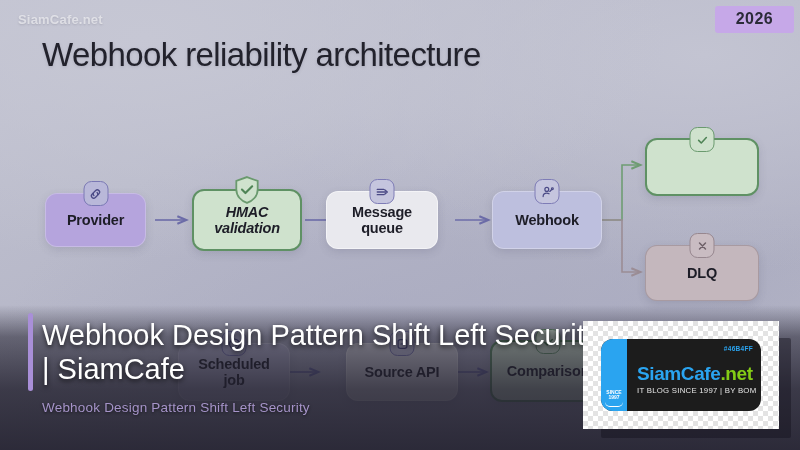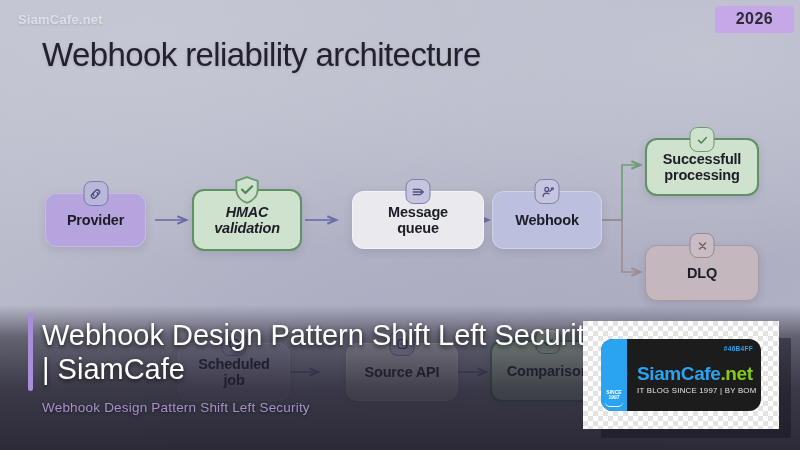--- a/index.html
+++ b/index.html
@@ -228,21 +228,21 @@
     <div class="node n-green" style="left:192px; top:189px; width:110px; height:62px;font-style:italic;">
       <span class="shield-badge">
         <svg width="27" height="30" viewBox="0 0 24 26">
           <path d="M12 1.5 L21.5 5 V12.5 C21.5 18.5 17 22.8 12 24.5 C7 22.8 2.5 18.5 2.5 12.5 V5 Z" fill="#cfe2cd" stroke="#6a9a6e" stroke-width="1.6"></path>
           <path d="M7.5 12.6 L10.6 15.7 L16.6 9.7" fill="none" stroke="#4f8456" stroke-width="1.9" stroke-linecap="round" stroke-linejoin="round"></path>
         </svg>
       </span>
       <span class="lbl">HMAC<br>validation</span>
     </div>
 
-    <div class="node n-plain" style="left:352px; top:191px; width:132px; height:58px;">
+    <div class="node n-plain" style="left:326px; top:191px; width:112px; height:58px;">
       <span class="badge-icon bi-light">
         <svg width="14" height="14" viewBox="0 0 16 16">
           <path d="M2 5h7.5" stroke="#4b4a86" stroke-width="1.5" stroke-linecap="round"></path>
           <path d="M2 8h10" stroke="#4b4a86" stroke-width="1.5" stroke-linecap="round"></path>
           <path d="M2 11h7.5" stroke="#4b4a86" stroke-width="1.5" stroke-linecap="round"></path>
           <path d="M10.5 5.5 L13.5 8 L10.5 10.5" fill="none" stroke="#4b4a86" stroke-width="1.5" stroke-linecap="round" stroke-linejoin="round"></path>
         </svg>
       </span>
       <span class="lbl">Message<br>queue</span>
     </div>
@@ -258,21 +258,20 @@
       </span>
       <span class="lbl">Webhook</span>
     </div>
 
     <div class="node n-green" style="left:645px; top:138px; width:114px; height:58px;">
       <span class="badge-icon bi-green">
         <svg width="14" height="14" viewBox="0 0 16 16">
           <path d="M3.6 8.4 L6.6 11.4 L12.4 5.2" fill="none" stroke="#4f8456" stroke-width="1.8" stroke-linecap="round" stroke-linejoin="round"></path>
         </svg>
       </span>
-      <span class="lbl">Successfull<br>processing</span>
     </div>
 
     <div class="node n-dlq" style="left:645px; top:245px; width:114px; height:56px;">
       <span class="badge-icon bi-grey">
         <svg width="14" height="14" viewBox="0 0 16 16">
           <path d="M4.6 4.6 L11.4 11.4 M11.4 4.6 L4.6 11.4" stroke="#6e6068" stroke-width="1.7" stroke-linecap="round"></path>
         </svg>
       </span>
       <span class="lbl">DLQ</span>
     </div>

